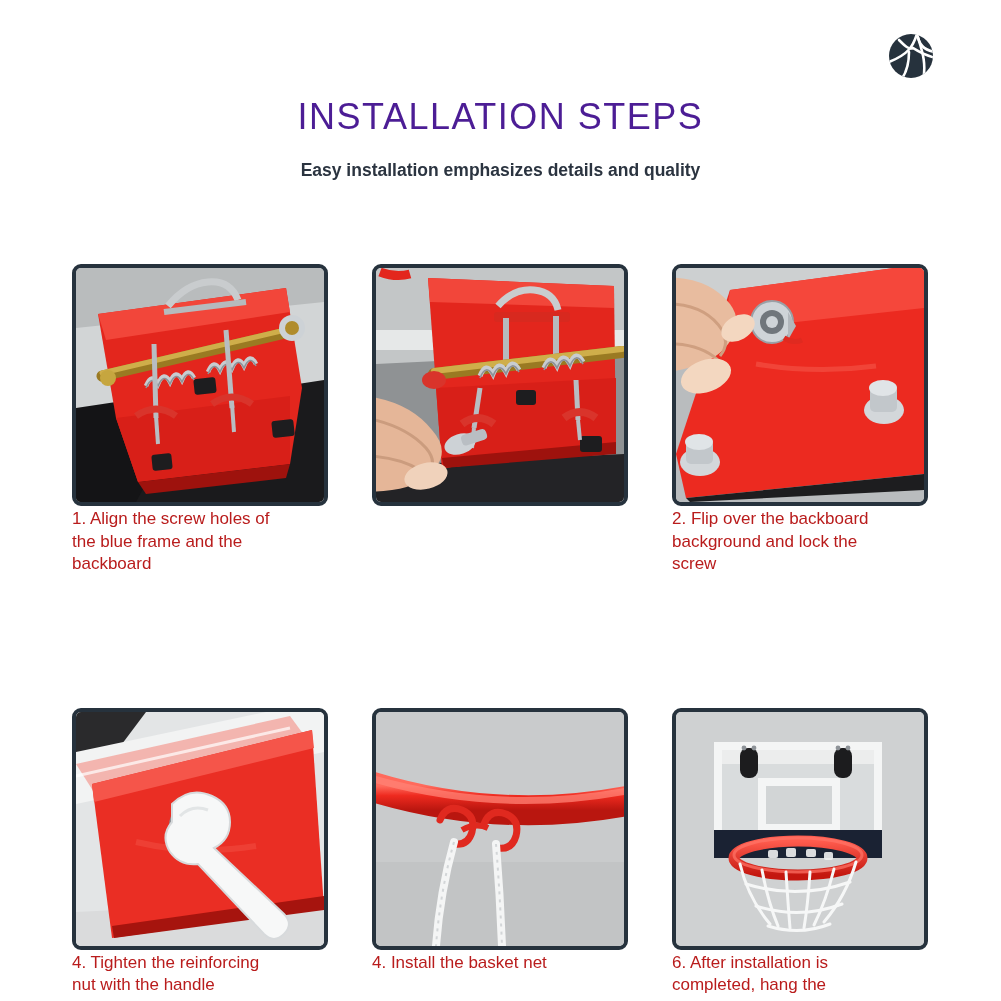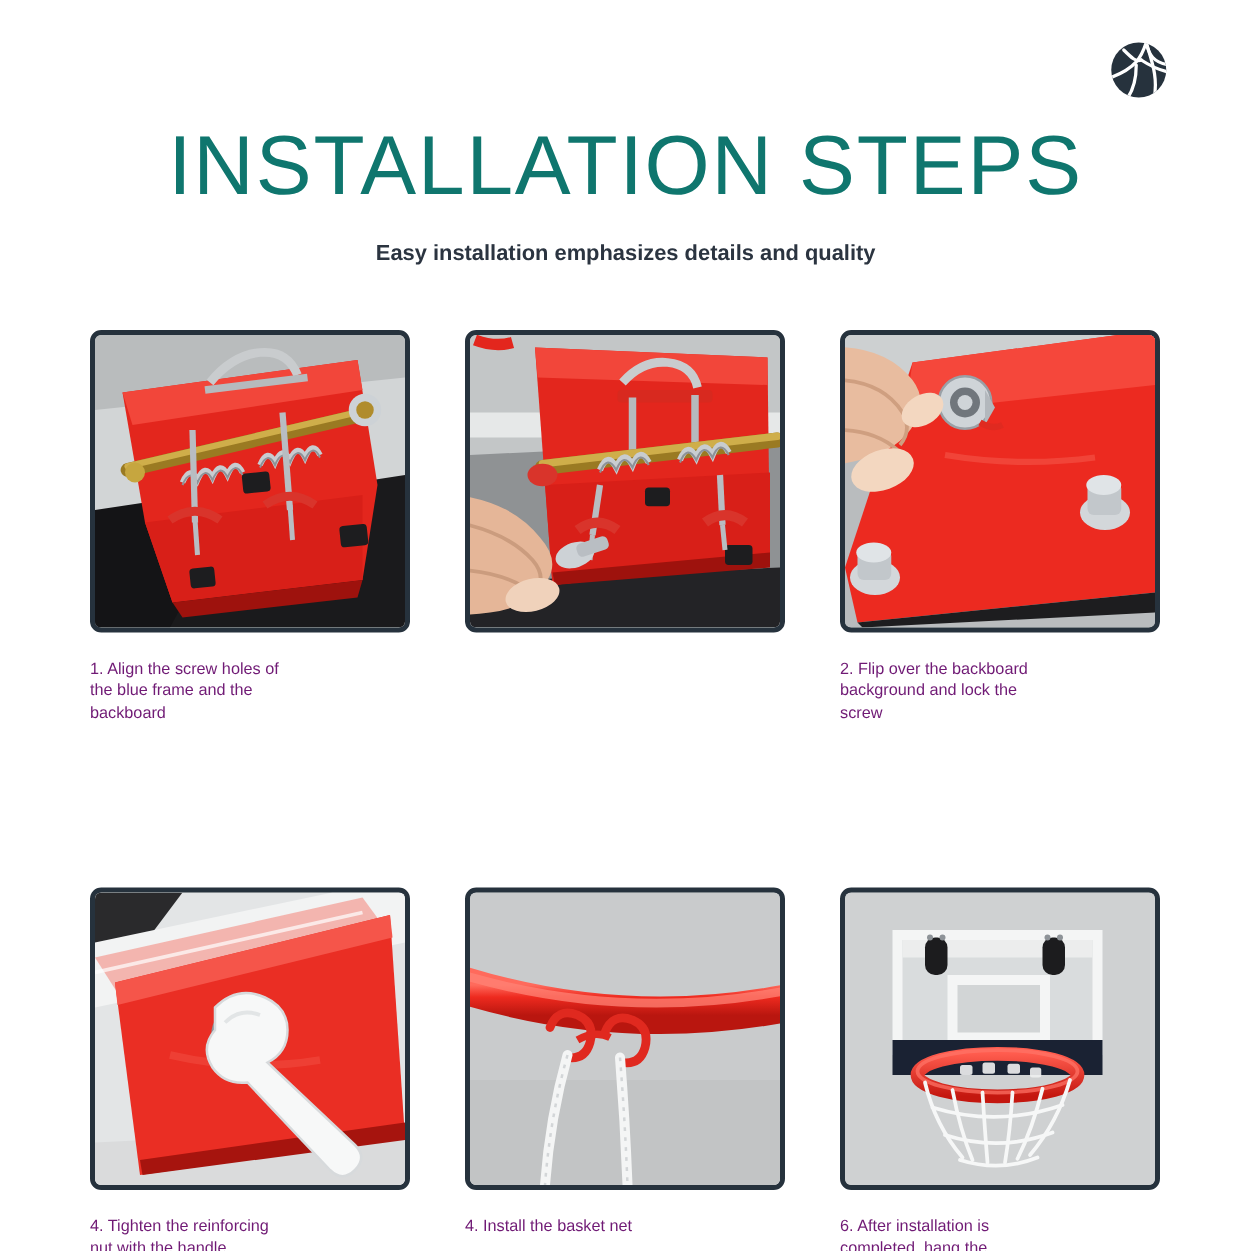--- a/index.html
+++ b/index.html
@@ -26,23 +26,23 @@
 
   
   .header {
     position: absolute;
     top: 98px;
     left: 0;
     width: 1001px;
     text-align: center;
   }
   .page-title {
-    font-size: 67px;
+    font-size: 36px;
     letter-spacing: 1.5px;
-    color: #0f766e;
+    color: #4c1d95;
     font-weight: 400;
     line-height: 1.05;
     margin: 0;
   }
   .page-subtitle {
     margin: 24px 0 0 0;
     font-size: 17.5px;
     color: #2b3440;
     font-weight: 700;
   }
@@ -69,24 +69,24 @@
     box-sizing: border-box;
     border: 4px solid #26323d;
     border-radius: 9px;
     overflow: hidden;
     position: relative;
     background: #c9cccd;
   }
   .photo-frame svg { display: block; width: 100%; height: 100%; }
 
   .step-caption {
-    margin-top: 20px;
-    font-size: 13px;
+    margin-top: 2px;
+    font-size: 17px;
     line-height: 1.33;
-    color: #701a75;
+    color: #b91c1c;
     white-space: pre-line;
   }
 </style>
 </head>
 <body>
 
 <div class="brand-logo">
   <svg viewBox="0 0 56 56" aria-hidden="true">
     <defs>
       <clipPath id="ballclip">

